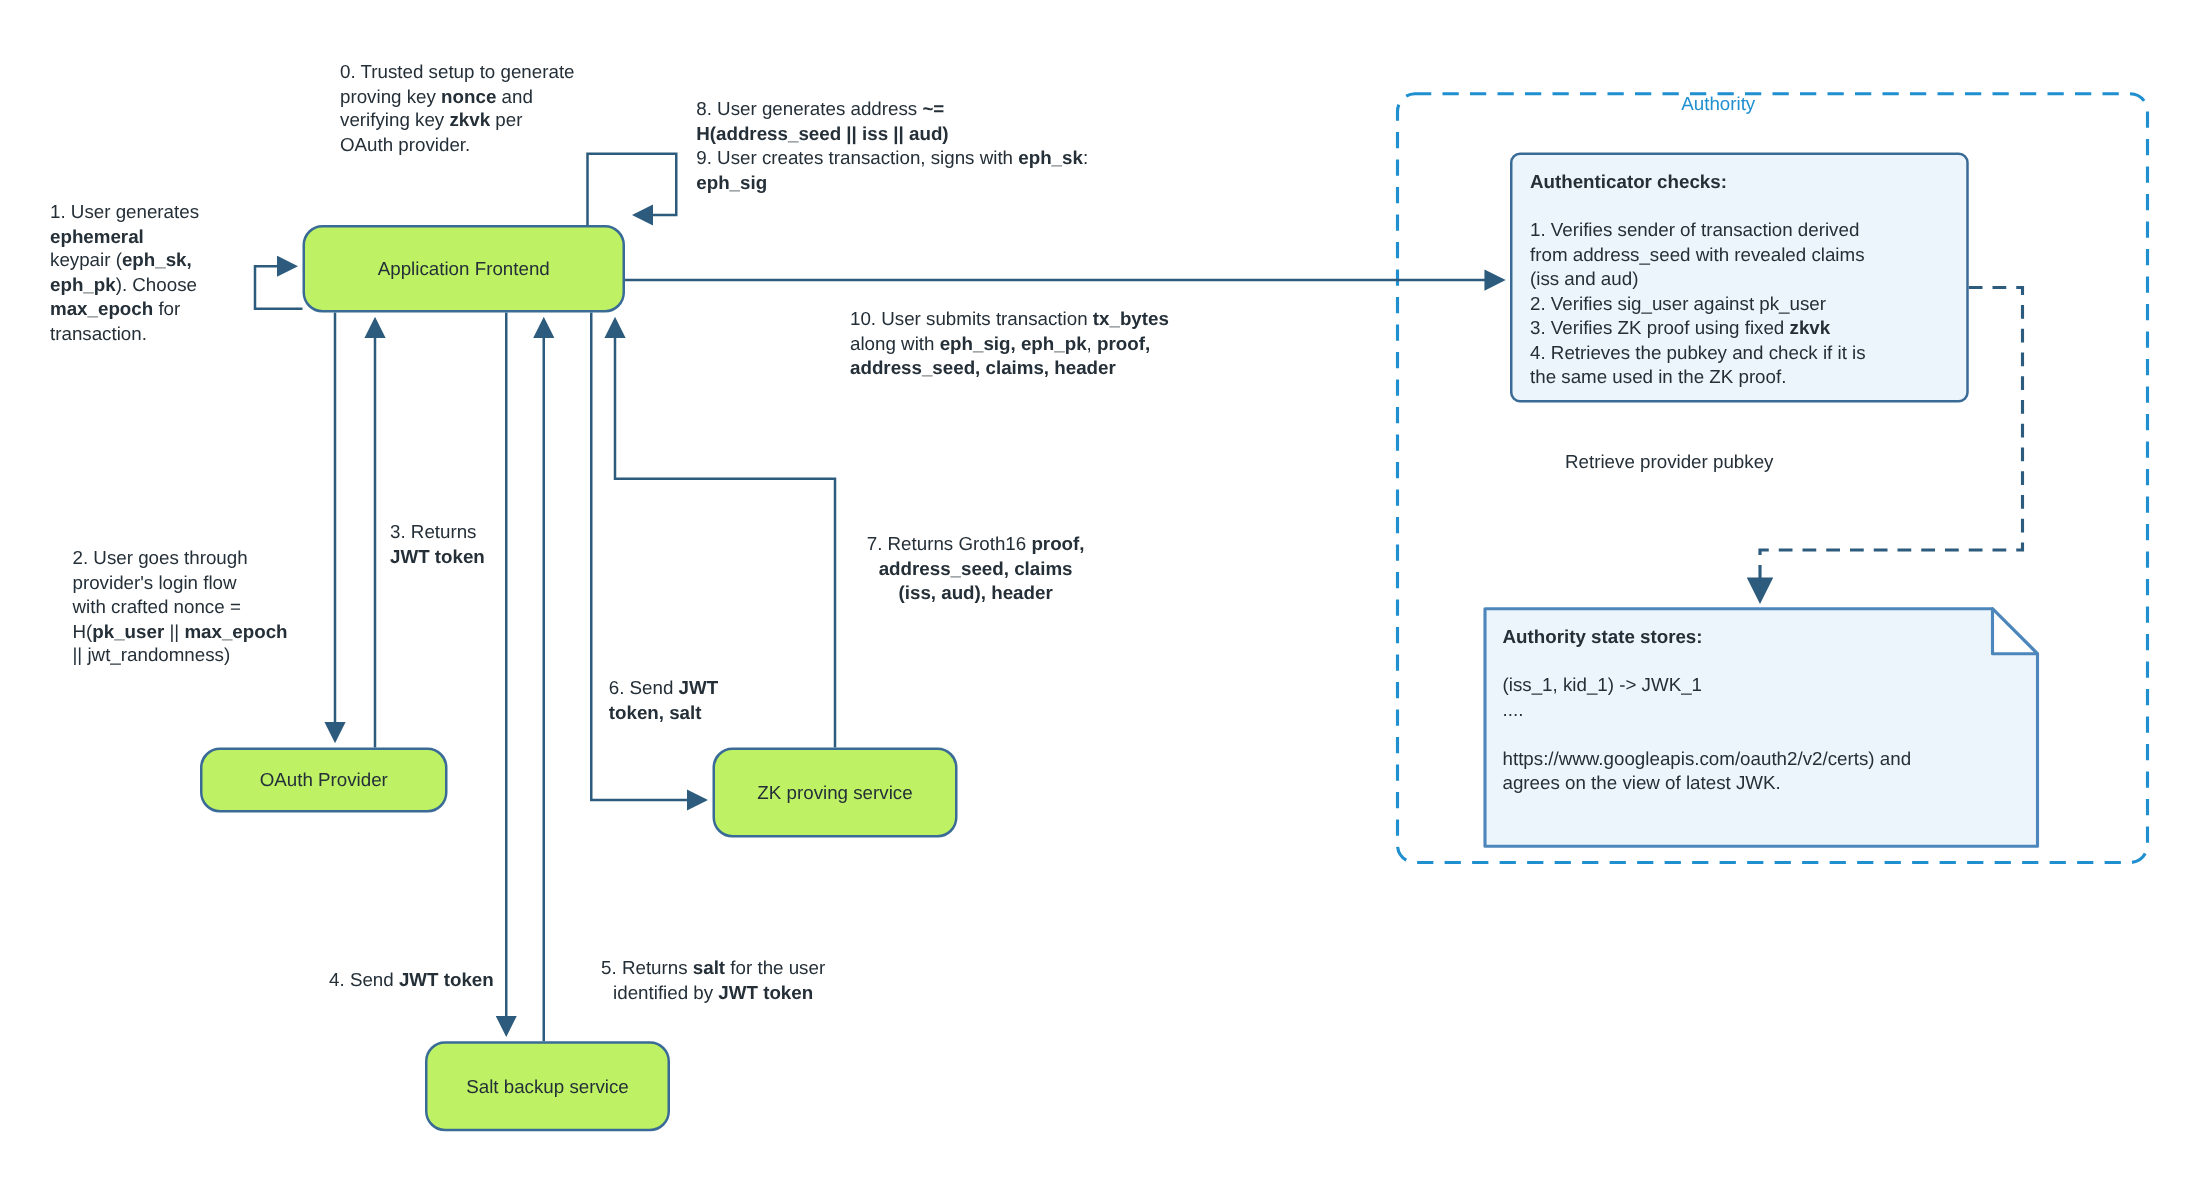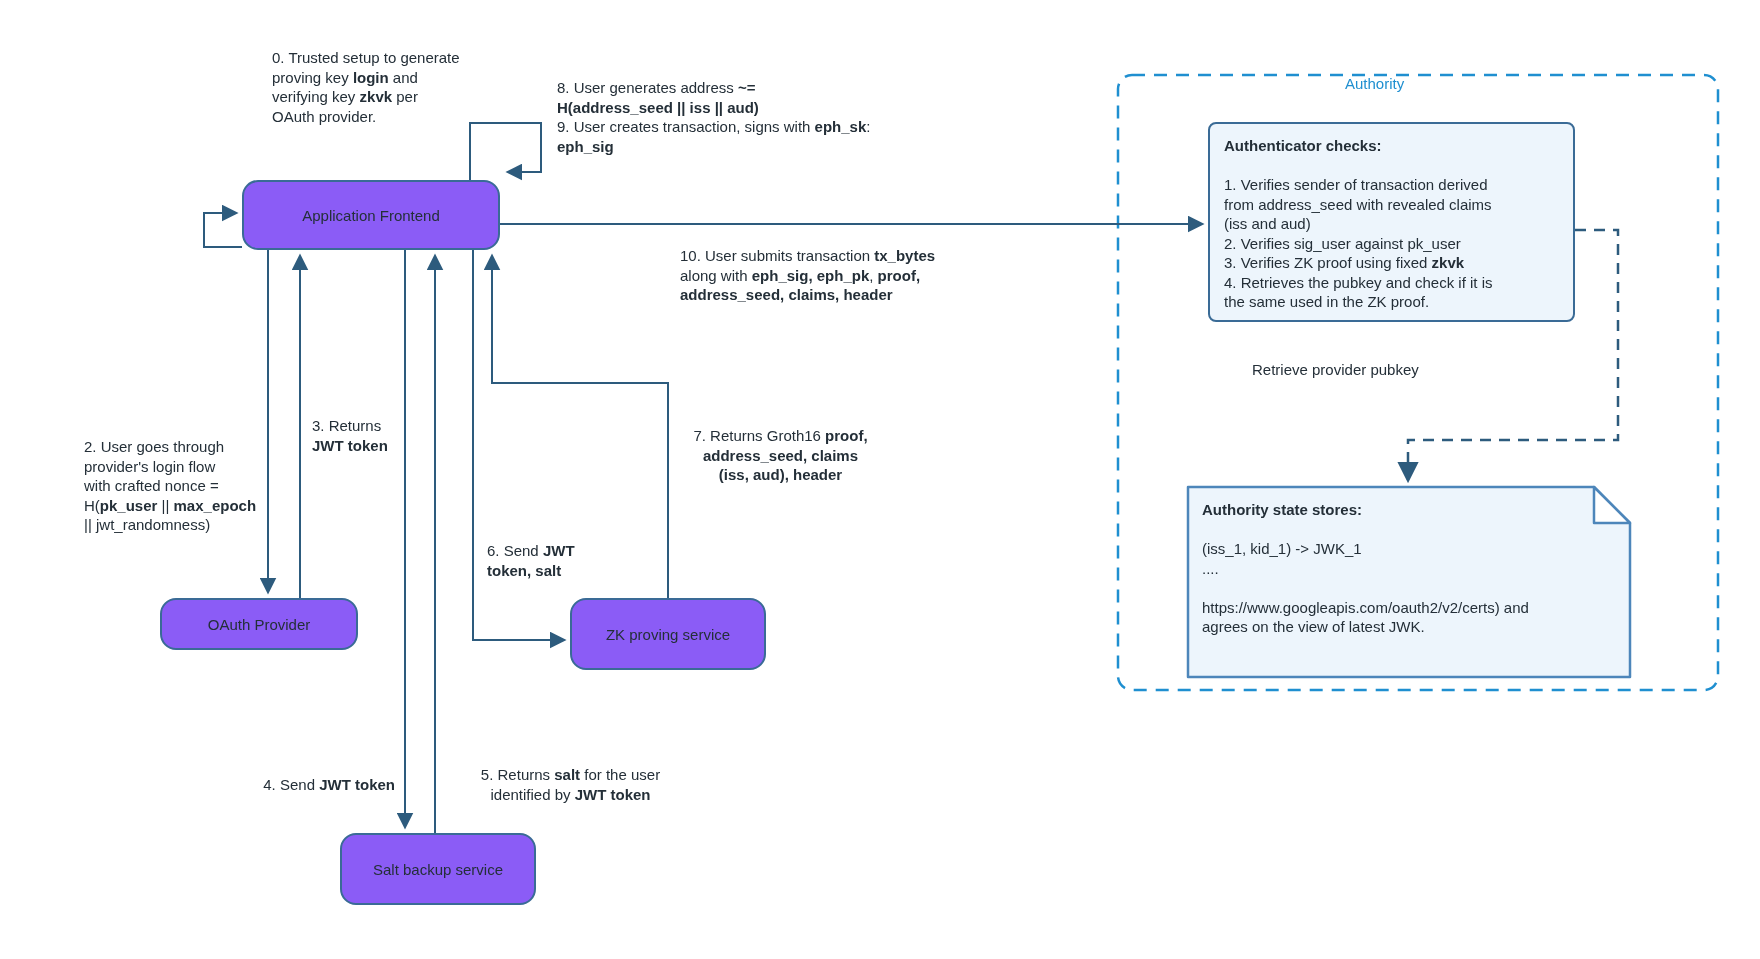--- a/index.html
+++ b/index.html
@@ -4,21 +4,21 @@
 <style>
   html,body{margin:0;padding:0;background:#ffffff;}
   #canvas{
     position:relative;width:1760px;height:959px;background:#ffffff;
     font-family:"Liberation Sans","DejaVu Sans",sans-serif;color:#242f38;
     overflow:hidden;
   }
   #wires{position:absolute;left:0;top:0;width:1760px;height:959px;}
   .node{
     position:absolute;box-sizing:border-box;
-    background:#8b5cf6;border:2px solid #3a6b96;border-radius:16px;
+    background:#bef264;border:2px solid #3a6b96;border-radius:16px;
     display:flex;align-items:center;justify-content:center;
     font-size:15px;color:#242f38;text-align:center;
   }
   .panel{
     position:absolute;box-sizing:border-box;
     background:#edf5fc;border:2px solid #3a6b96;border-radius:8px;
     padding:12px 14px;font-size:15px;line-height:19.5px;
   }
   .ann{
     position:absolute;font-size:15px;line-height:19.5px;white-space:nowrap;
@@ -112,34 +112,42 @@
       <div><span>....</span></div>
       <div>&nbsp;</div>
       <div><span>https://www.googleapis.com/oauth2/v2/certs) and</span></div>
       <div><span>agrees on the view of latest JWK.</span></div>
     </div>
 
   <div class="ann" style="left:1252px;top:360px;">Retrieve provider pubkey</div>
 
   <div class="ann" style="left:272px;top:48px;">
       <div><span>0. Trusted setup to generate</span></div>
-      <div><span>proving key </span><b>login</b><span> and</span></div>
+      <div><span>proving key </span><b>nonce</b><span> and</span></div>
       <div><span>verifying key </span><b>zkvk</b><span> per</span></div>
       <div><span>OAuth provider.</span></div>
     </div>
 
+  <div class="ann" style="left:40px;top:160px;">
+      <div><span>1. User generates</span></div>
+      <div><b>ephemeral</b></div>
+      <div><span>keypair (</span><b>eph_sk,</b></div>
+      <div><b>eph_pk</b><span>). Choose</span></div>
+      <div><b>max_epoch</b><span> for</span></div>
+      <div><span>transaction.</span></div>
+    </div>
 
   <div class="ann" style="left:557px;top:78px;">
       <div><span>8. User generates address </span><b>~=</b></div>
       <div><b>H(address_seed || iss || aud)</b></div>
       <div><span>9. User creates transaction, signs with </span><b>eph_sk</b><span>:</span></div>
       <div><b>eph_sig</b></div>
     </div>
 
-  <div class="ann" style="left:58px;top:437px;margin-left:26px;">
+  <div class="ann" style="left:58px;top:437px;">
       <div><span>2. User goes through</span></div>
       <div><span>provider's login flow</span></div>
       <div><span>with crafted nonce =</span></div>
       <div><span>H(</span><b>pk_user</b><span> || </span><b>max_epoch</b></div>
       <div><span>|| jwt_randomness)</span></div>
     </div>
 
   <div class="ann" style="left:312px;top:416px;">
       <div><span>3. Returns</span></div>
       <div><b>JWT token</b></div>

